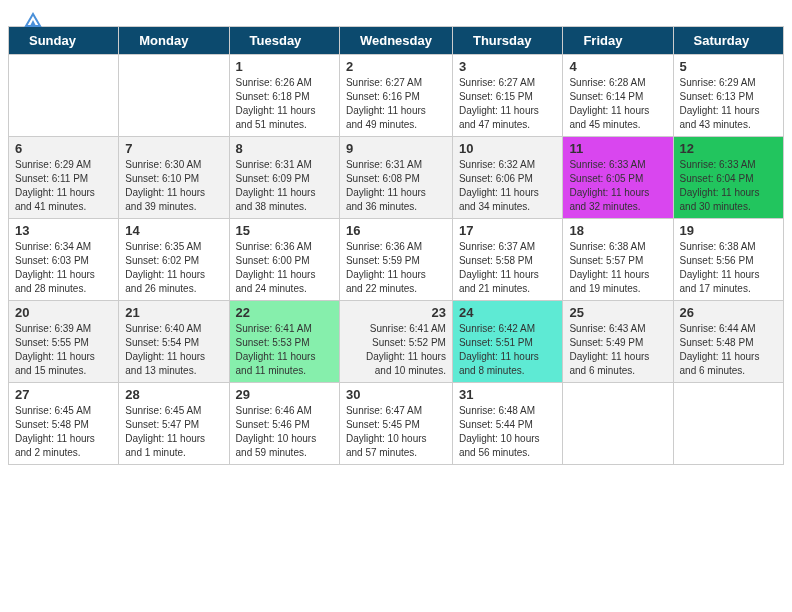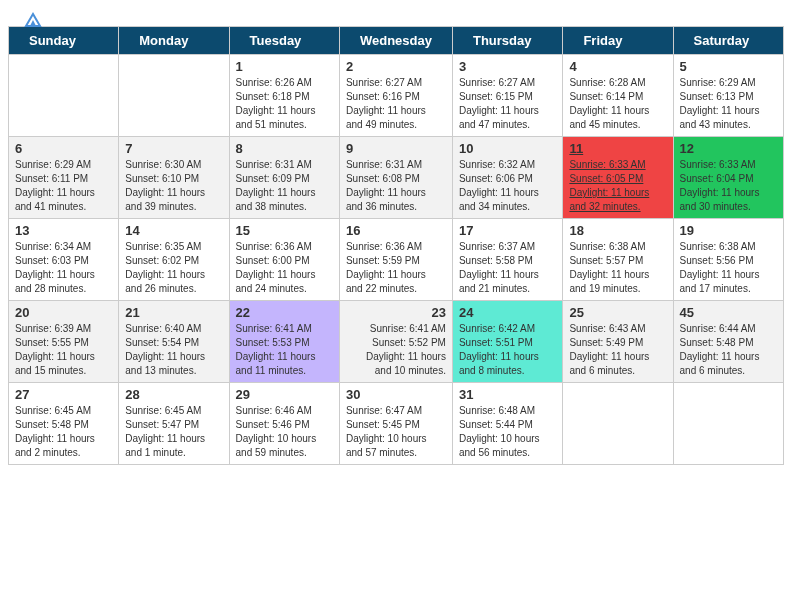--- a/index.html
+++ b/index.html
@@ -205,21 +205,21 @@
         </td>
         <td style="background-color: rgb(242, 242, 242);">
           <div class="day-number">10</div>
           <div class="day-info">
             <div>Sunrise: 6:32 AM</div>
             <div>Sunset: 6:06 PM</div>
             <div>Daylight: 11 hours</div>
             <div>and 34 minutes.</div>
           </div>
         </td>
-        <td style="background-color: #ef4444; text-decoration: underline;">
+        <td style="background-color: #d946ef;">
           <div class="day-number">11</div>
           <div class="day-info">
             <div>Sunrise: 6:33 AM</div>
             <div>Sunset: 6:05 PM</div>
             <div>Daylight: 11 hours</div>
             <div>and 32 minutes.</div>
           </div>
         </td>
         <td style="background-color: #22c55e;">
           <div class="day-number">12</div>
@@ -308,21 +308,21 @@
         </td>
         <td style="background-color: rgb(242, 242, 242);">
           <div class="day-number">21</div>
           <div class="day-info">
             <div>Sunrise: 6:40 AM</div>
             <div>Sunset: 5:54 PM</div>
             <div>Daylight: 11 hours</div>
             <div>and 13 minutes.</div>
           </div>
         </td>
-        <td style="background-color: #c4b5fd;">
+        <td style="background-color: #86efac;">
           <div class="day-number">22</div>
           <div class="day-info">
             <div>Sunrise: 6:41 AM</div>
             <div>Sunset: 5:53 PM</div>
             <div>Daylight: 11 hours</div>
             <div>and 11 minutes.</div>
           </div>
         </td>
         <td style="background-color: rgb(242, 242, 242); text-align: right;">
           <div class="day-number">23</div>
@@ -345,21 +345,21 @@
         <td style="background-color: rgb(242, 242, 242);">
           <div class="day-number">25</div>
           <div class="day-info">
             <div>Sunrise: 6:43 AM</div>
             <div>Sunset: 5:49 PM</div>
             <div>Daylight: 11 hours</div>
             <div>and 6 minutes.</div>
           </div>
         </td>
         <td style="background-color: rgb(242, 242, 242);">
-          <div class="day-number">45</div>
+          <div class="day-number">26</div>
           <div class="day-info">
             <div>Sunrise: 6:44 AM</div>
             <div>Sunset: 5:48 PM</div>
             <div>Daylight: 11 hours</div>
             <div>and 6 minutes.</div>
           </div>
         </td>
       </tr>
       <tr>
         <td>

